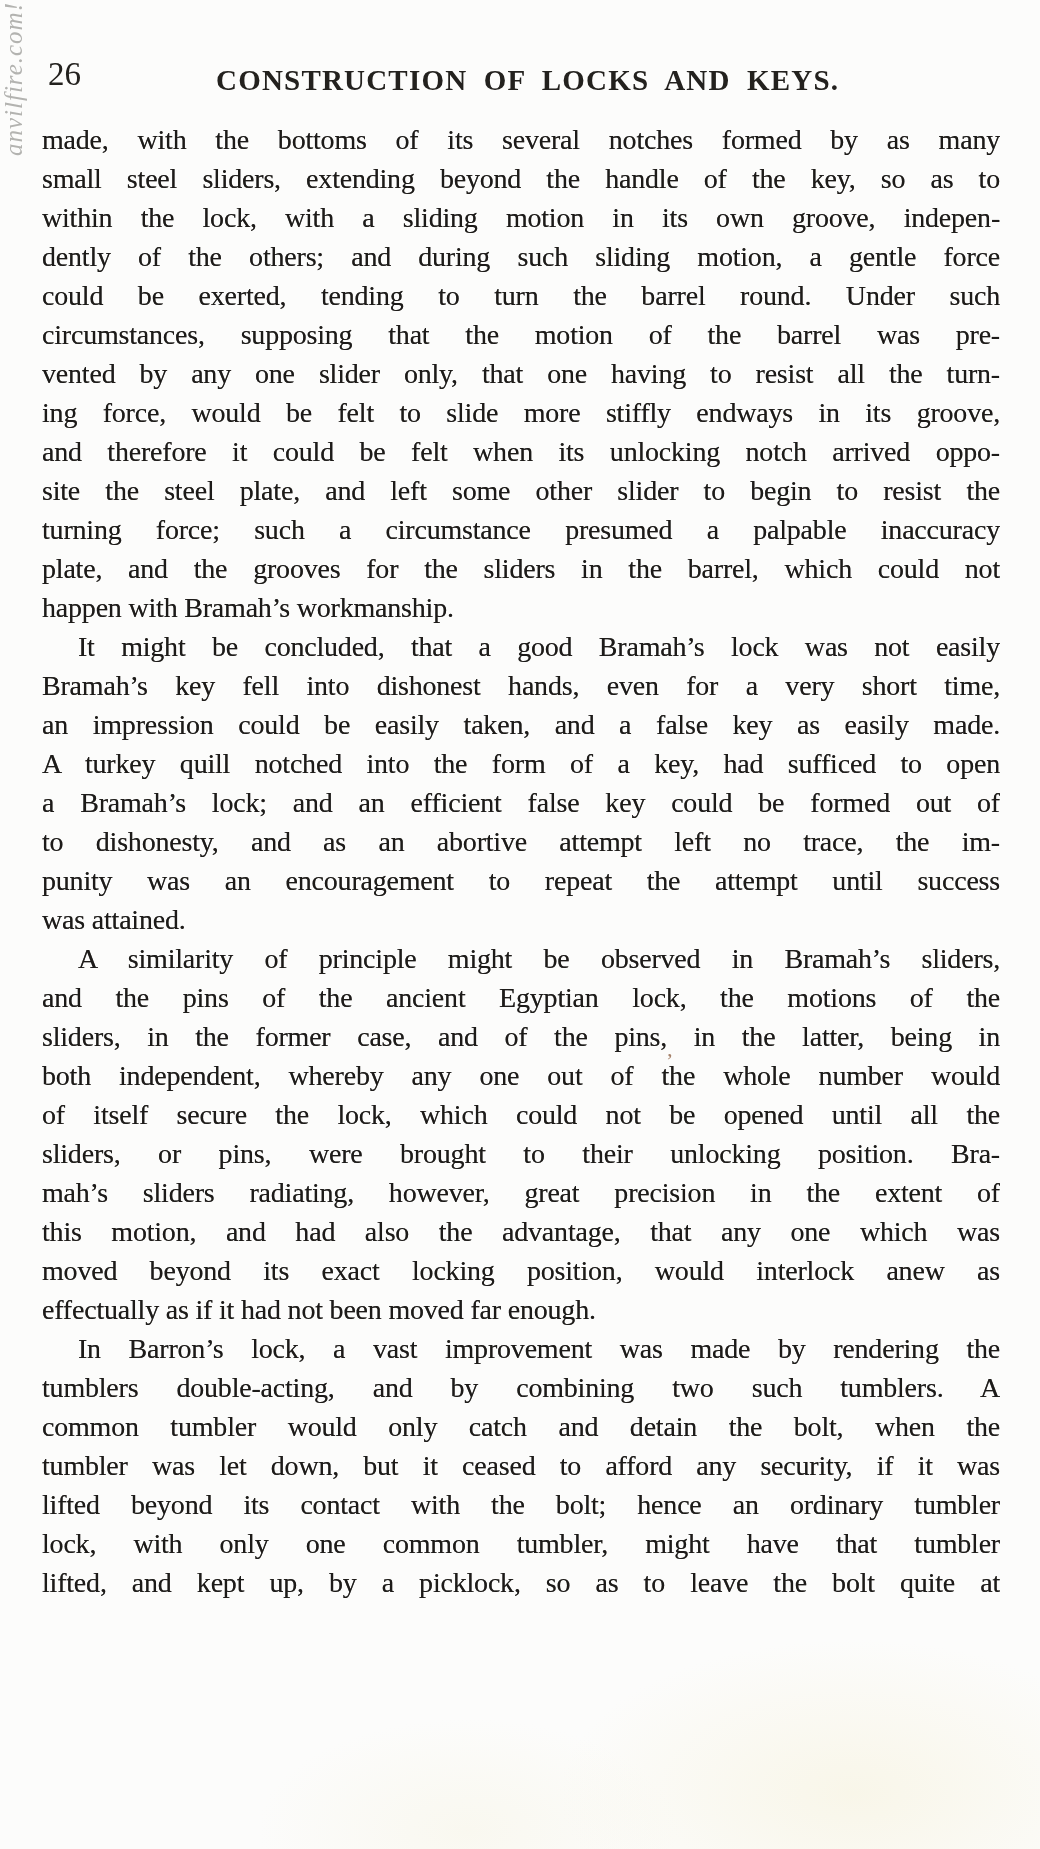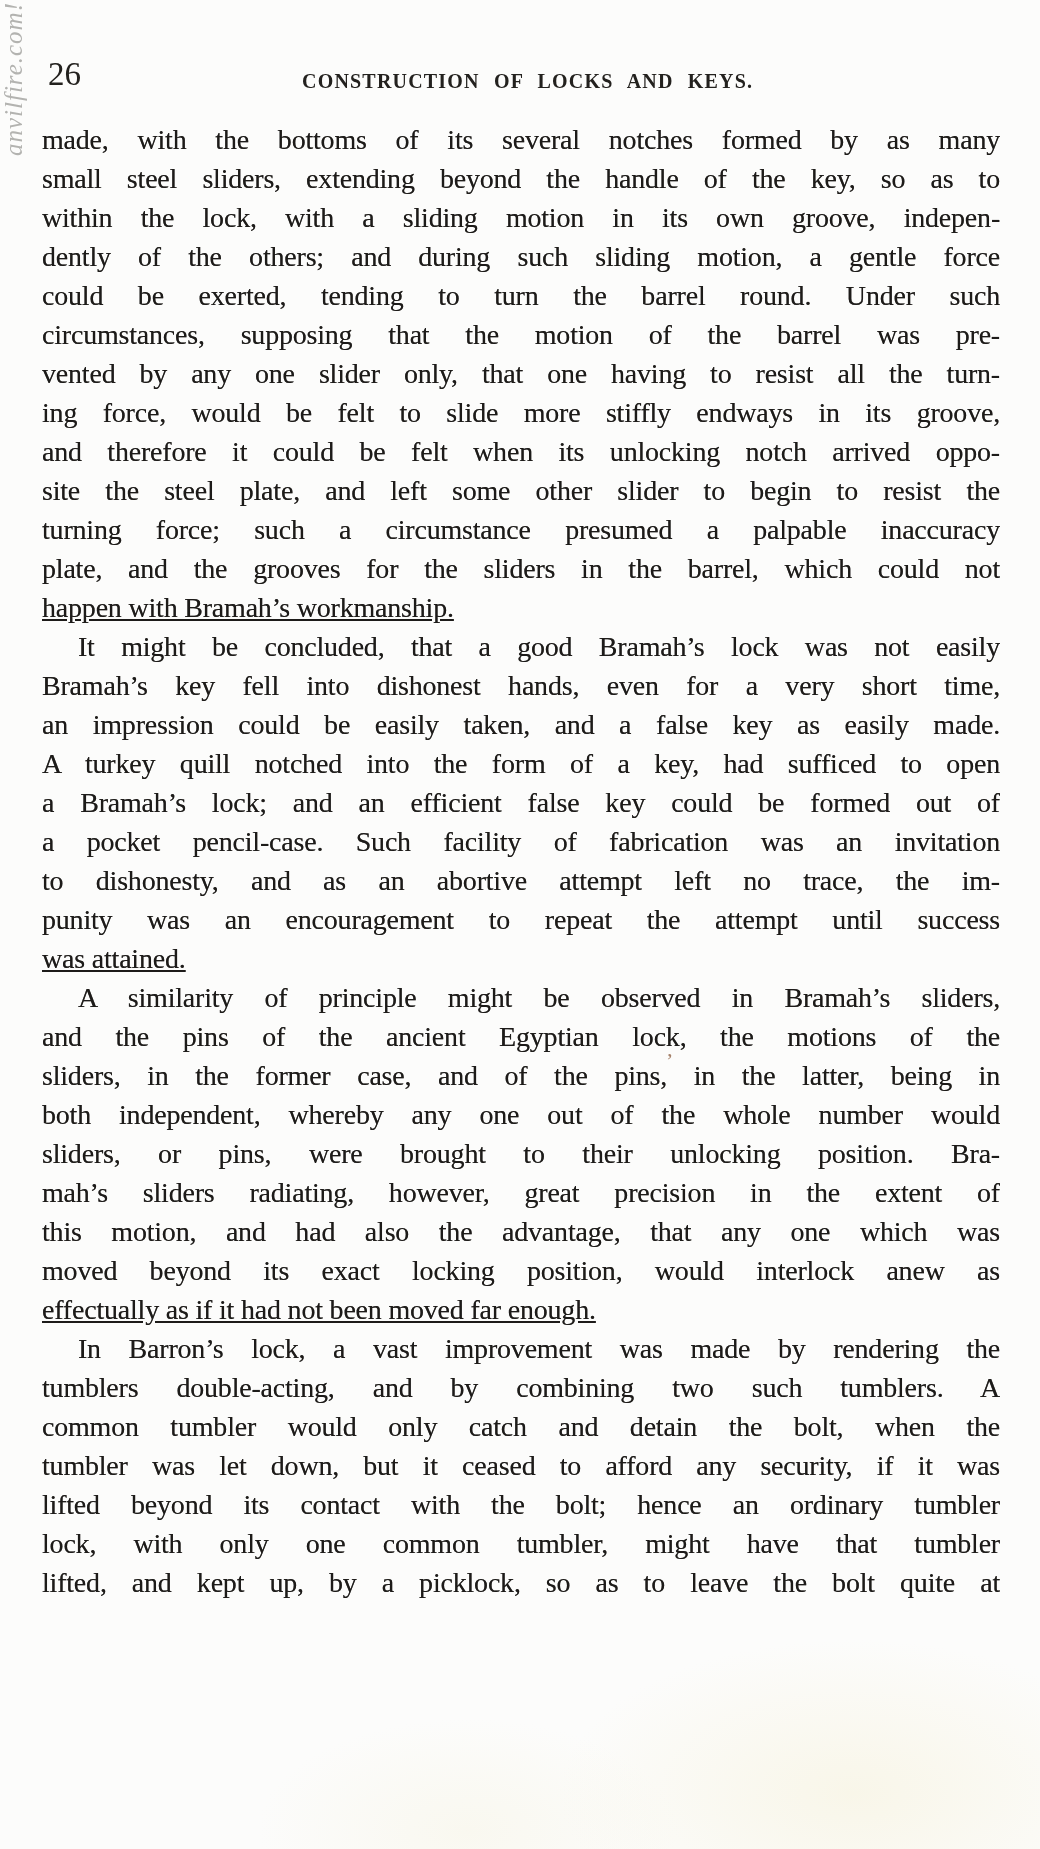--- a/index.html
+++ b/index.html
@@ -40,22 +40,22 @@
     left: 6px;
     top: 0px;
     font-size: 33px;
     line-height: 36px;
     color: #23211e;
   }
   .runhead {
     position: absolute;
     left: 50.8%;
     transform: translateX(-50%);
-    top: 14px;
-    font-size: 20px;
+    top: 8px;
+    font-size: 29px;
     font-weight: bold;
     letter-spacing: 1.2px;
     word-spacing: 8px;
     white-space: nowrap;
     color: #23211e;
   }
   .bodytext {
     position: absolute;
     left: 42px;
     top: 120px;
@@ -64,21 +64,21 @@
     line-height: 39px;
     letter-spacing: -0.2px;
     text-shadow: 0 0 0.5px rgba(29,27,25,0.65);
   }
   .line {
     height: 39px;
     overflow: hidden;
     text-align: justify;
     text-align-last: justify;
   }
-  .line.last { text-align-last: left; text-decoration: underline; }
+  .line.last { text-align-last: left; }
   .line.indent { text-indent: 36px; }
   .stray {
     position: absolute;
     left: 666px;
     top: 1048px;
     font-size: 22px;
     color: #a5826b;
     text-shadow: none;
   }
 </style>
@@ -105,28 +105,28 @@
       <div class="line">and therefore it could be felt when its unlocking notch arrived oppo-</div>
       <div class="line">site the steel plate, and left some other slider to begin to resist the</div>
       <div class="line">turning force; such a circumstance presumed a palpable inaccuracy</div>
       <div class="line">plate, and the grooves for the sliders in the barrel, which could not</div>
       <div class="line last">happen with Bramah’s workmanship.</div>
       <div class="line indent">It might be concluded, that a good Bramah’s lock was not easily</div>
       <div class="line">Bramah’s key fell into dishonest hands, even for a very short time,</div>
       <div class="line">an impression could be easily taken, and a false key as easily made.</div>
       <div class="line">A turkey quill notched into the form of a key, had sufficed to open</div>
       <div class="line">a Bramah’s lock; and an efficient false key could be formed out of</div>
-      <div class="line">a pocket pencil-case.  Such facility of fabrication was an invitation</div>
       <div class="line">to dishonesty, and as an abortive attempt left no trace, the im-</div>
       <div class="line">punity was an encouragement to repeat the attempt until success</div>
       <div class="line last">was attained.</div>
       <div class="line indent">A similarity of principle might be observed in Bramah’s sliders,</div>
       <div class="line">and the pins of the ancient Egyptian lock, the motions of the</div>
       <div class="line">sliders, in the former case, and of the pins, in the latter, being in</div>
       <div class="line">both independent, whereby any one out of the whole number would</div>
+      <div class="line">of itself secure the lock, which could not be opened until all the</div>
       <div class="line">sliders, or pins, were brought to their unlocking position.  Bra-</div>
       <div class="line">mah’s sliders radiating, however, great precision in the extent of</div>
       <div class="line">this motion, and had also the advantage, that any one which was</div>
       <div class="line">moved beyond its exact locking position, would interlock anew as</div>
       <div class="line last">effectually as if it had not been moved far enough.</div>
       <div class="line indent">In Barron’s lock, a vast improvement was made by rendering the</div>
       <div class="line">tumblers double-acting, and by combining two such tumblers.  A</div>
       <div class="line">common tumbler would only catch and detain the bolt, when the</div>
       <div class="line">tumbler was let down, but it ceased to afford any security, if it was</div>
       <div class="line">lifted beyond its contact with the bolt; hence an ordinary tumbler</div>

